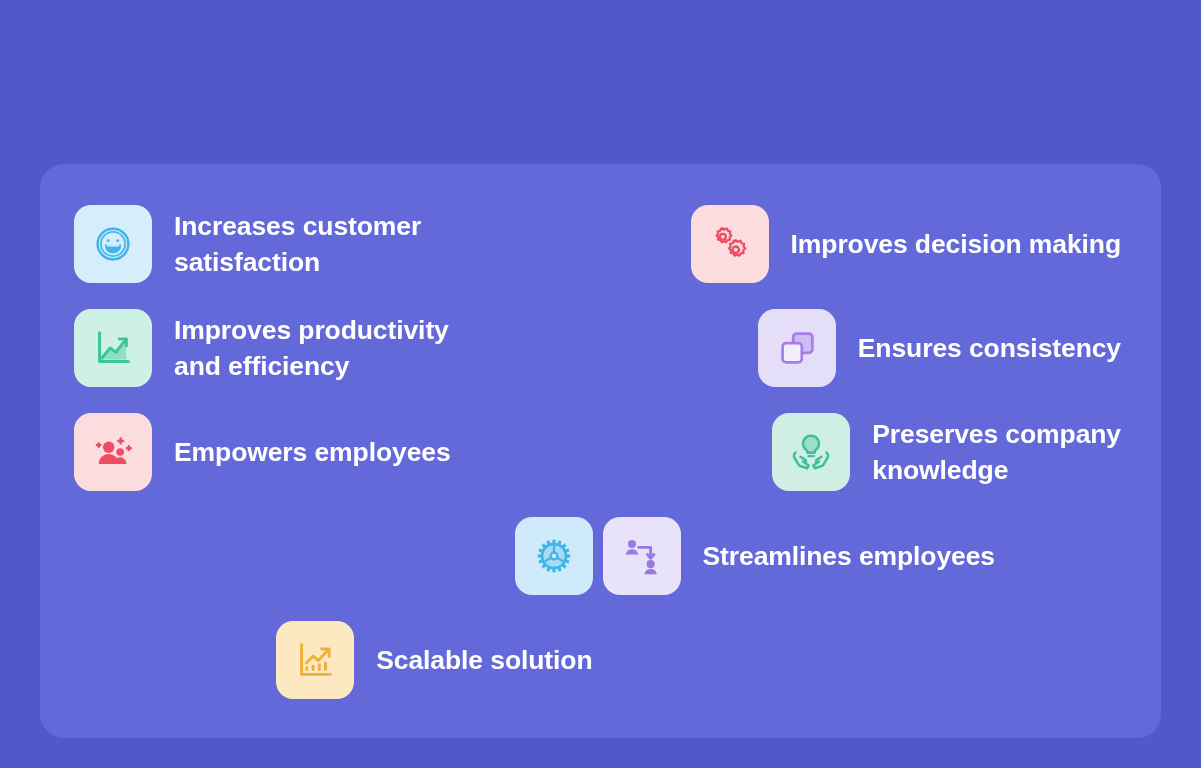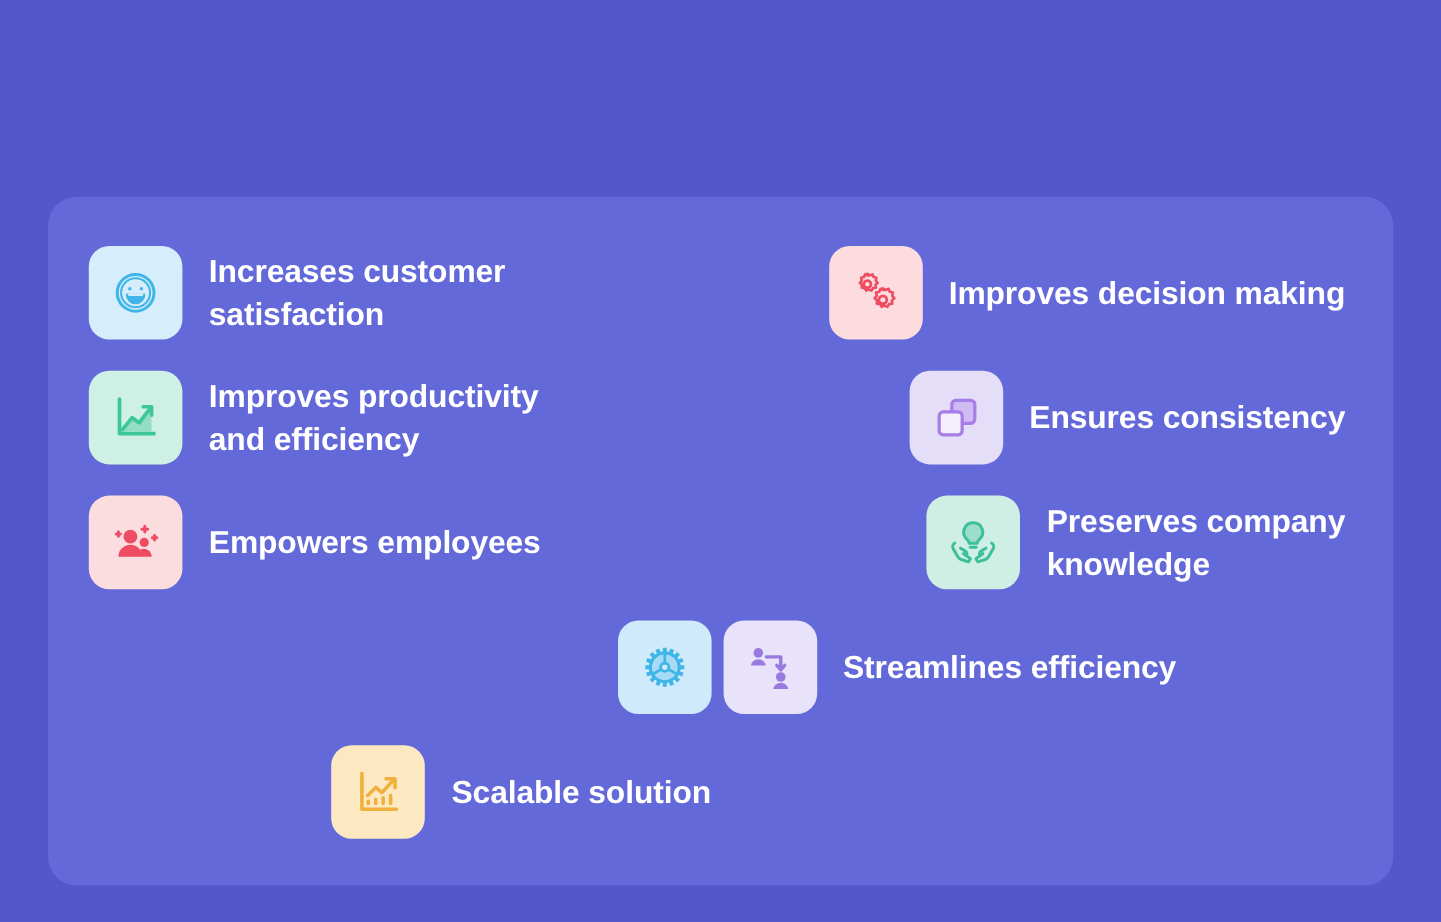--- a/index.html
+++ b/index.html
@@ -196,21 +196,21 @@
       <span class="icon-tile" style="background:#E8E2FA">
         <svg viewBox="0 0 48 48" fill="none" stroke="#9B7AE0" stroke-width="2.6" stroke-linecap="round" stroke-linejoin="round">
           <circle cx="13.5" cy="11.5" r="4.2" fill="#9B7AE0" stroke="none"></circle>
           <path d="M7 22.5 a6.6 6.6 0 0 1 13 0 z" fill="#9B7AE0" stroke="none"></path>
           <path d="M20.5 15 H33 V25.5" stroke-width="3"></path>
           <path d="M29.6 22.4 L33 26.4 L36.4 22.4" stroke-width="3"></path>
           <circle cx="33" cy="32.5" r="4.2" fill="#9B7AE0" stroke="none"></circle>
           <path d="M26.5 43 a6.6 6.6 0 0 1 13 0 z" fill="#9B7AE0" stroke="none"></path>
         </svg>
       </span>
-      <span class="benefit-label">Streamlines efficiency</span>
+      <span class="benefit-label">Streamlines employees</span>
     </div>
 
     <div class="benefit-item col-right">
       <span class="icon-tile" style="background:#FCE9C2">
         <svg viewBox="0 0 48 48" fill="none" stroke="#F0B03B" stroke-width="3.1" stroke-linecap="round" stroke-linejoin="round">
           <path d="M10 8 V39 H40"></path>
           <path d="M15 27 L22 20 L27.5 24.5 L38 13"></path>
           <path d="M31 12.5 H38.8 V20.3"></path>
           <path d="M15.5 32 V34"></path>
           <path d="M22 30.5 V34"></path>

